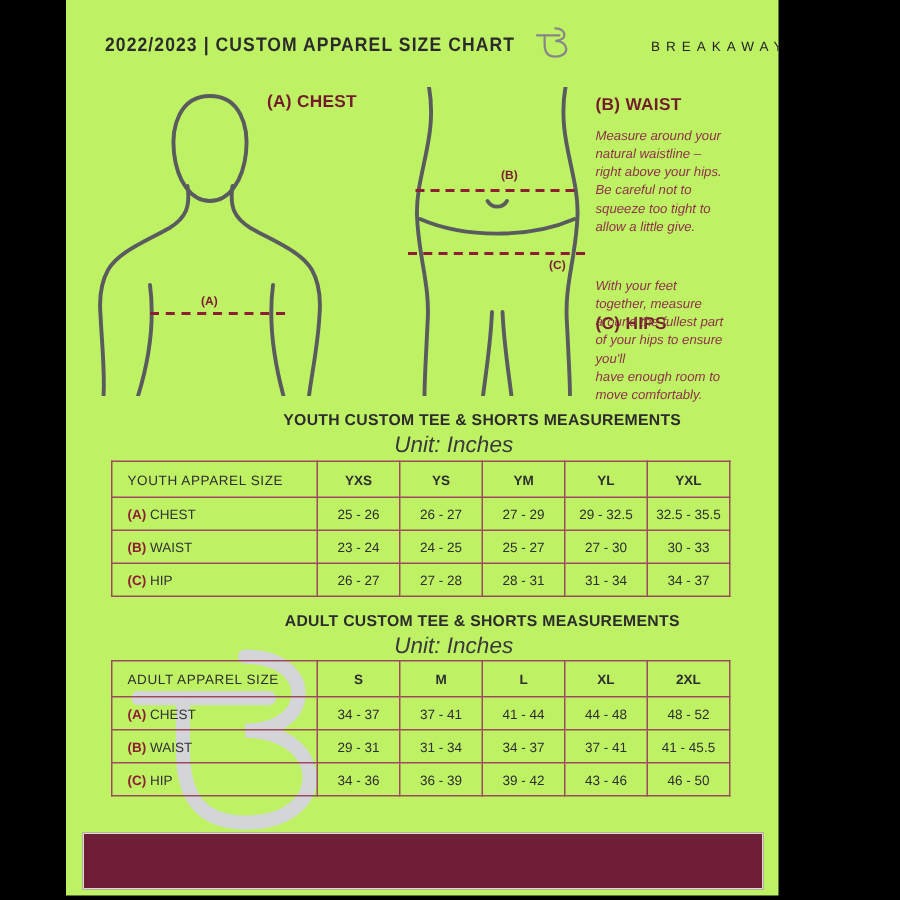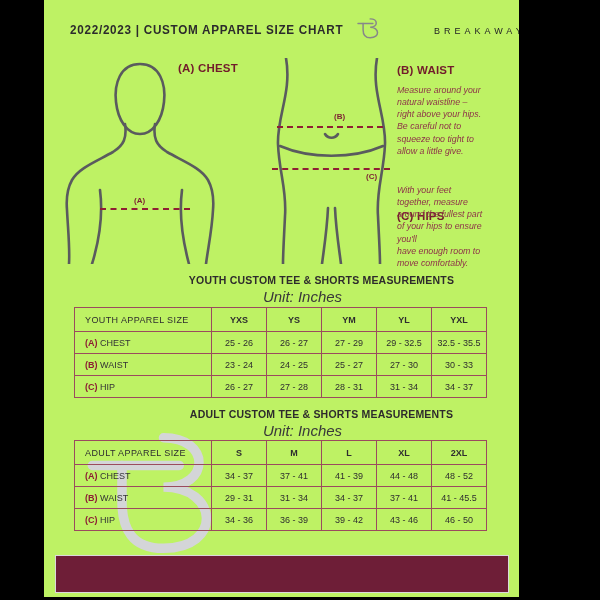--- a/index.html
+++ b/index.html
@@ -184,21 +184,21 @@
         <th class="szhead">S</th>
         <th class="szhead">M</th>
         <th class="szhead">L</th>
         <th class="szhead">XL</th>
         <th class="szhead">2XL</th>
       </tr>
       <tr>
         <td class="lblcell"><span class="rowkey">(A)</span> <span class="rowlbl">CHEST</span></td>
         <td>34 - 37</td>
         <td>37 - 41</td>
-        <td>41 - 39</td>
+        <td>41 - 44</td>
         <td>44 - 48</td>
         <td>48 - 52</td>
       </tr>
       <tr>
         <td class="lblcell"><span class="rowkey">(B)</span> <span class="rowlbl">WAIST</span></td>
         <td>29 - 31</td>
         <td>31 - 34</td>
         <td>34 - 37</td>
         <td>37 - 41</td>
         <td>41 - 45.5</td>

